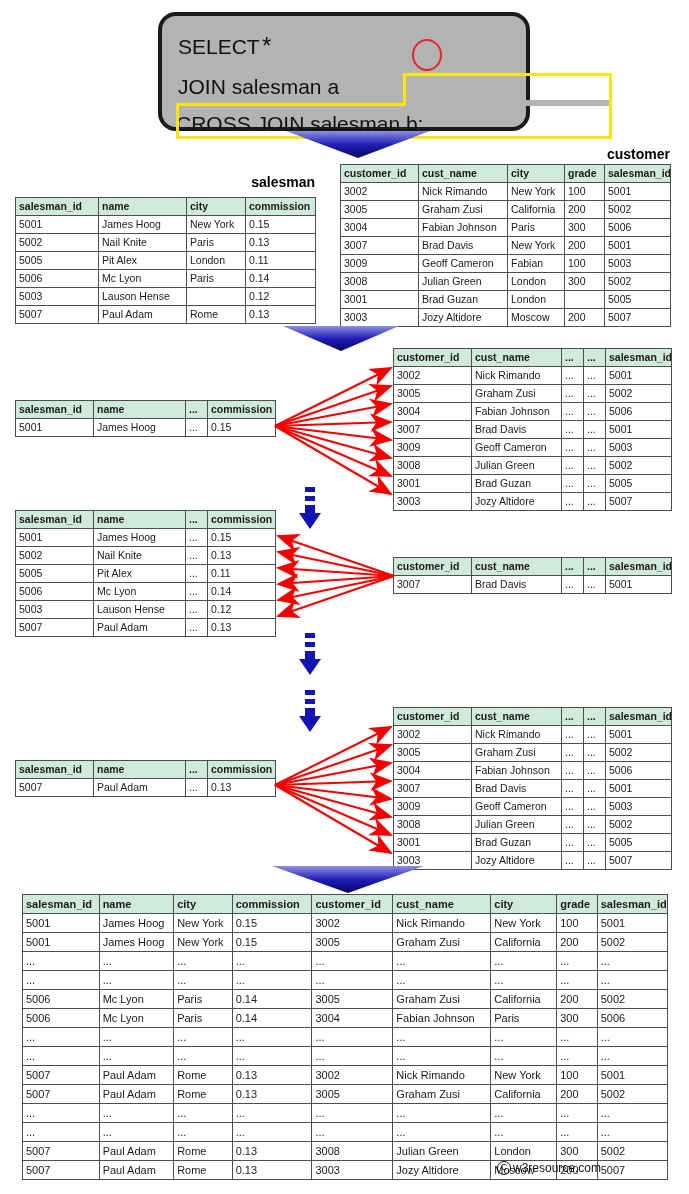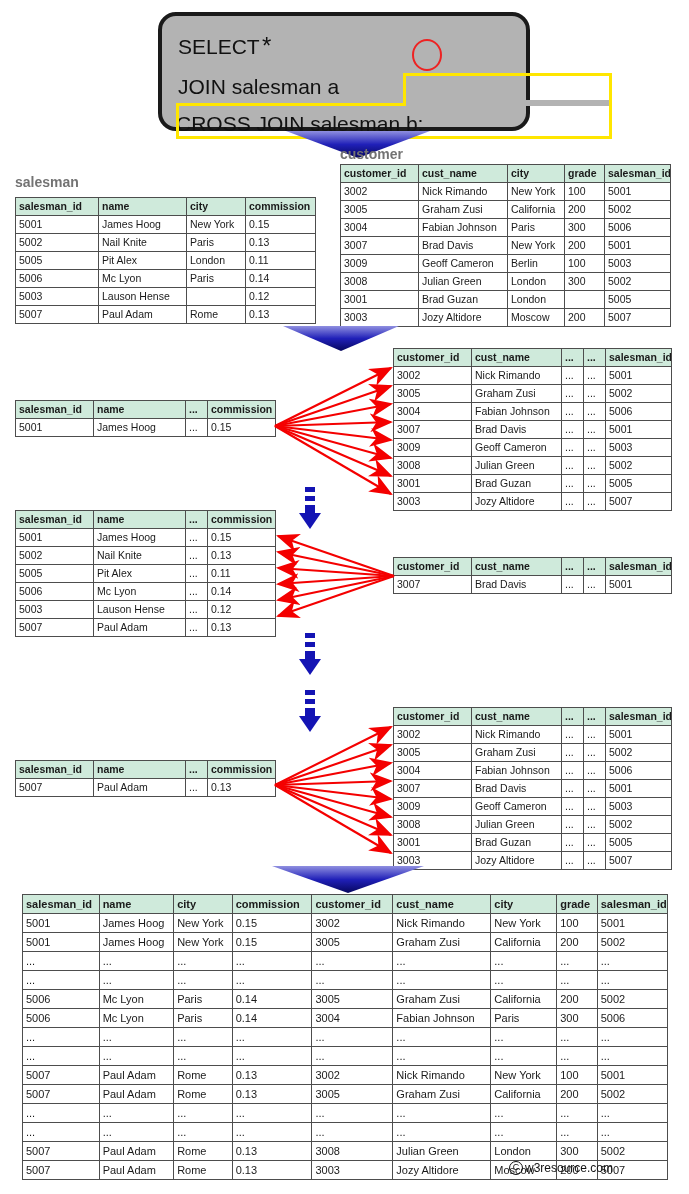--- a/index.html
+++ b/index.html
@@ -3,21 +3,21 @@
 <meta charset="utf-8">
 <style>
   html,body{margin:0;padding:0;}
   body{
     width:689px;height:1194px;
     background:#ffffff;
     font-family:"Liberation Sans", sans-serif;
     position:relative;
     overflow:hidden;
   }
-  .canvas{position:absolute;left:0;top:0;width:615px;height:1194px;padding-left:12px;}
+  .canvas{position:absolute;left:0;top:0;width:615px;height:1194px;}
 
   
   .sqlbox{
     position:absolute;left:158px;top:12px;width:372px;height:119px;
     background:#b3b3b3;
     border:4px solid #1a1a1a;
     border-radius:18px;
     box-sizing:border-box;
   }
   .sqlline{
@@ -45,22 +45,22 @@
   
   .chevron{position:absolute;}
   .chevron svg{display:block;}
 
   
   .dashed-arrow{position:absolute;}
 
   
   .tbl-title{
     position:absolute;
-    font-size:14px;font-weight:bold;color:#737373;
-    text-align:left;white-space:nowrap;
+    font-size:14px;font-weight:bold;color:#000000;
+    text-align:right;white-space:nowrap;
   }
 
   
   table.grid{
     position:absolute;
     border-collapse:collapse;
     font-size:10.5px;
     color:#1a1a1a;
     background:#eab308;
     table-layout:fixed;
@@ -231,21 +231,21 @@
         <tr>
           <td>3007</td>
           <td>Brad Davis</td>
           <td>New York</td>
           <td>200</td>
           <td>5001</td>
         </tr>
         <tr>
           <td>3009</td>
           <td>Geoff Cameron</td>
-          <td>Berlin</td>
+          <td>Fabian</td>
           <td>100</td>
           <td>5003</td>
         </tr>
         <tr>
           <td>3008</td>
           <td>Julian Green</td>
           <td>London</td>
           <td>300</td>
           <td>5002</td>
         </tr>

